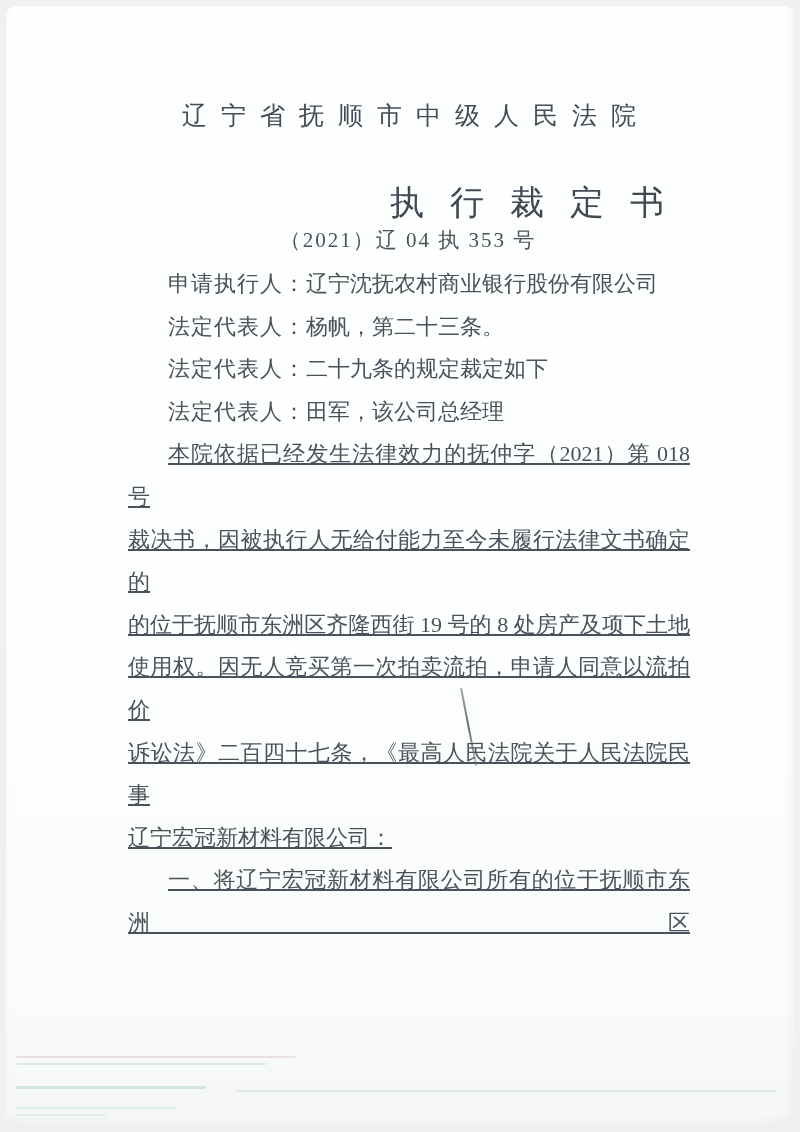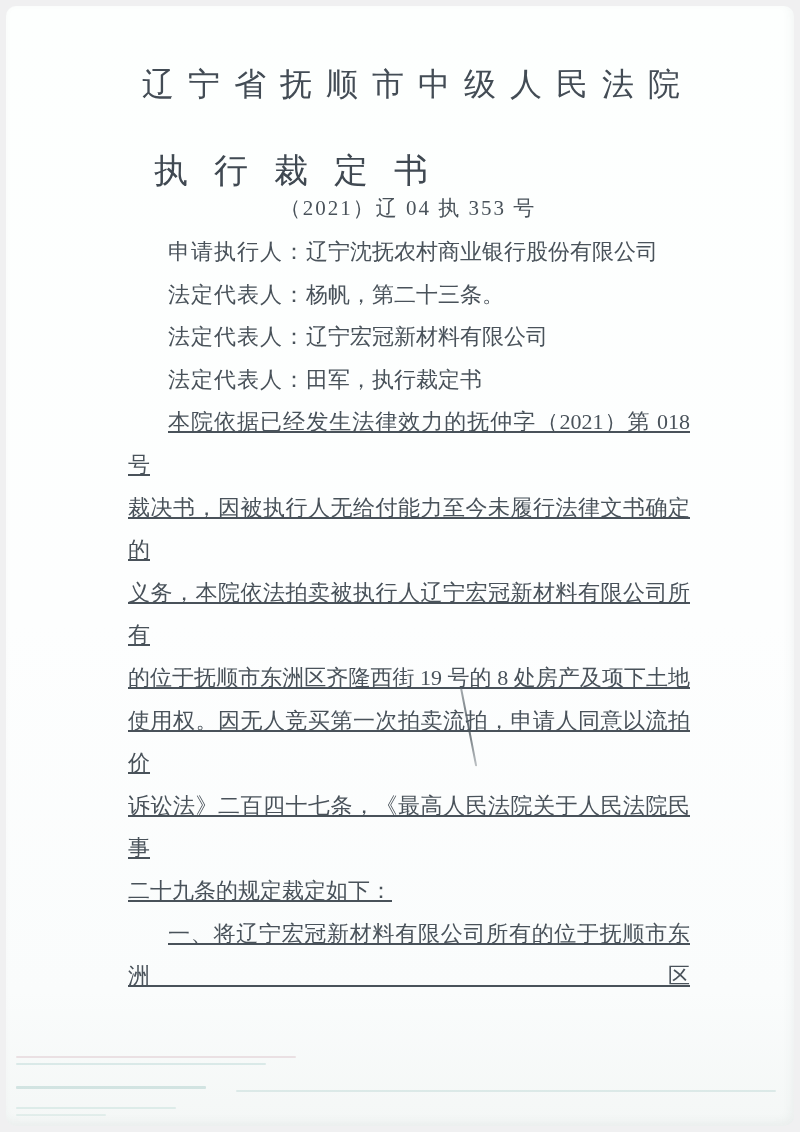--- a/index.html
+++ b/index.html
@@ -17,36 +17,36 @@
     background: linear-gradient(180deg, #fdfffe 0%, #fdfefe 55%, #fafcfc 88%, #f4f7f6 100%);
     box-shadow: inset -3px -4px 10px rgba(60,80,80,0.05);
     overflow: hidden;
   }
   .content {
     position: relative;
     padding: 0 104px 0 122px;
     color: #49525a;
   }
   .court-name {
-    margin-top: 60px;
-    font-size: 32px;
+    margin-top: 92px;
+    font-size: 25px;
     line-height: 36px;
     letter-spacing: 14px;
     text-indent: 14px;
     text-align: center;
     color: #434c55;
     white-space: nowrap;
   }
   .doc-title {
     margin-top: 49px;
     font-size: 34px;
     line-height: 40px;
     letter-spacing: 26px;
     text-indent: 26px;
-    text-align: left;
+    text-align: right;
     color: #404952;
   }
   .case-number {
     margin-top: 4px;
     font-size: 21px;
     line-height: 26px;
     letter-spacing: 2px;
     text-align: center;
     padding-right: 2px;
   }
@@ -90,32 +90,31 @@
 
 <div class="page">
   <div class="content">
     <div class="court-name">辽宁省抚顺市中级人民法院</div>
     <div class="doc-title">执行裁定书</div>
     <div class="case-number">（2021）辽 04 执 353 号</div>
     <div class="body-block">
       <div>
           <div class="party-line"><span class="party-label">申请执行人：</span><span>辽宁沈抚农村商业银行股份有限公司</span></div>
           <div class="party-line"><span class="party-label">法定代表人：</span><span>杨帆，第二十三条。</span></div>
-          <div class="party-line"><span class="party-label">法定代表人：</span><span>辽宁宏冠新材料有限公司</span></div>
-          <div class="party-line"><span class="party-label">法定代表人：</span><span>田军，执行裁定书</span></div>
+          <div class="party-line"><span class="party-label">法定代表人：</span><span>二十九条的规定裁定如下</span></div>
+          <div class="party-line"><span class="party-label">法定代表人：</span><span>田军，该公司总经理</span></div>
         </div>
       <div>
           <div class="paragraph">
             <div class="line indent">本院依据已经发生法律效力的抚仲字（2021）第 018 号</div>
             <div class="line">裁决书，因被执行人无给付能力至今未履行法律文书确定的</div>
-            <div class="line">义务，本院依法拍卖被执行人辽宁宏冠新材料有限公司所有</div>
             <div class="line">的位于抚顺市东洲区齐隆西街 19 号的 8 处房产及项下土地</div>
             <div class="line">使用权。因无人竞买第一次拍卖流拍，申请人同意以流拍价</div>
             <div class="line">诉讼法》二百四十七条，《最高人民法院关于人民法院民事</div>
-            <div class="line last">二十九条的规定裁定如下：</div>
+            <div class="line last">辽宁宏冠新材料有限公司：</div>
           </div>
           <div class="paragraph">
             <div class="line indent">一、将辽宁宏冠新材料有限公司所有的位于抚顺市东洲区</div>
           </div>
         </div>
     </div>
   </div>
   <div class="scratch"></div>
   <div class="streak s1"></div>
   <div class="streak s2"></div>

